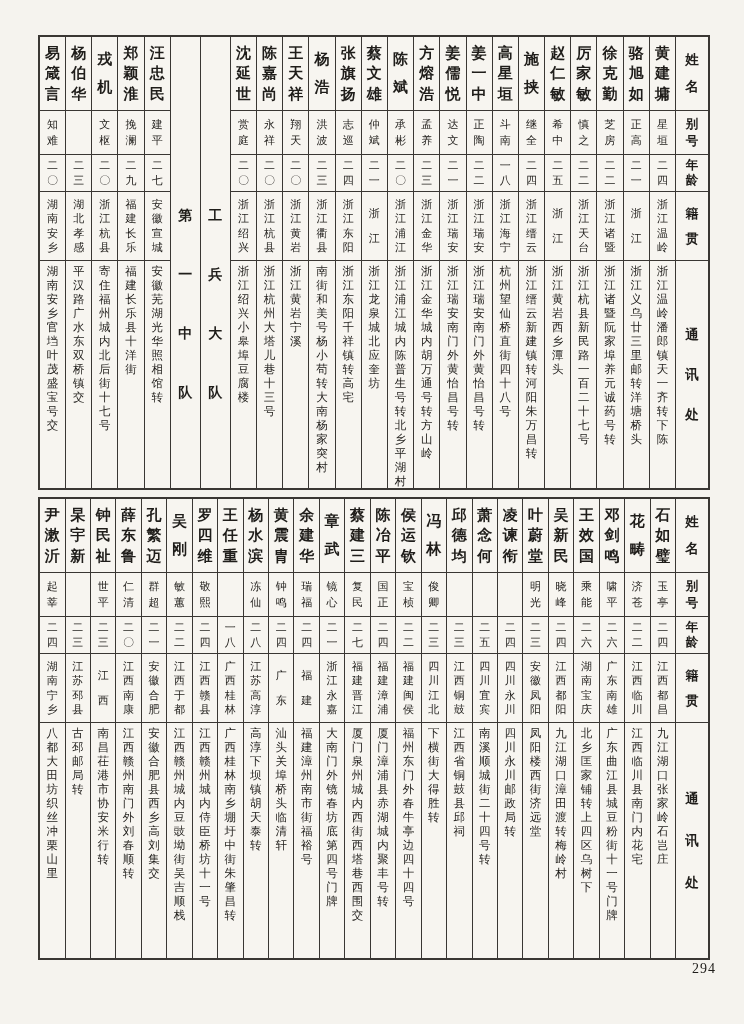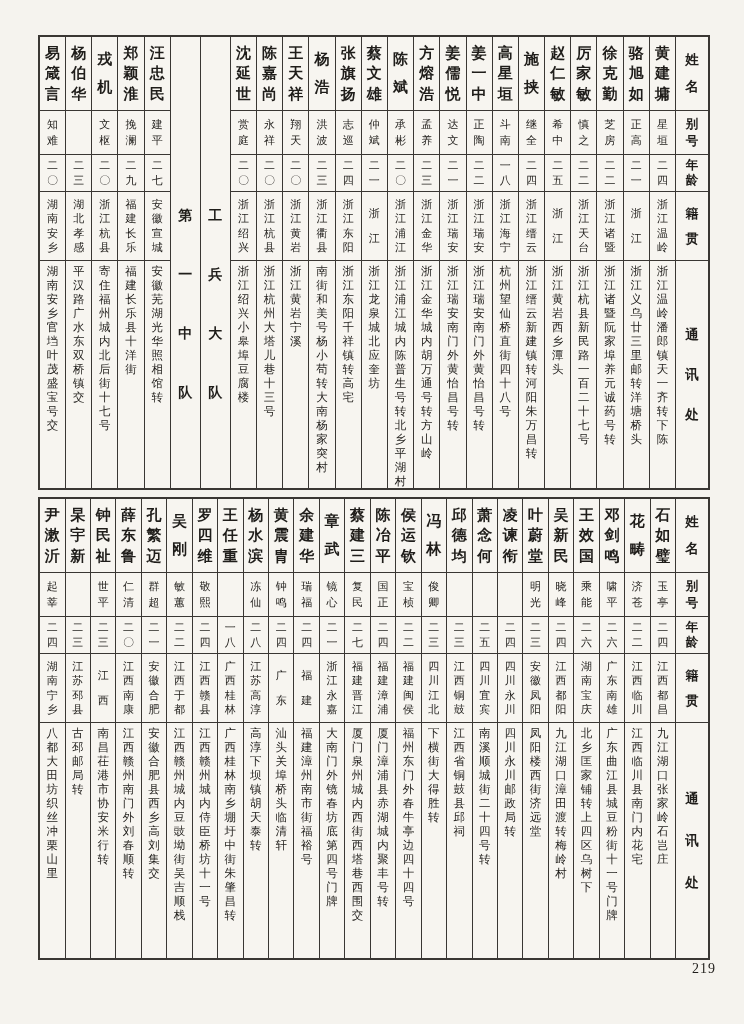--- a/index.html
+++ b/index.html
@@ -1679,14 +1679,14 @@
           <span class="ch">坊</span>
           <span class="ch">织</span>
           <span class="ch">丝</span>
           <span class="ch">冲</span>
           <span class="ch">栗</span>
           <span class="ch">山</span>
           <span class="ch">里</span>
         </div>
       </div>
     </div>
-  <div class="page-number">219</div>
+  <div class="page-number">294</div>
 </div>
 
 </body></html>

